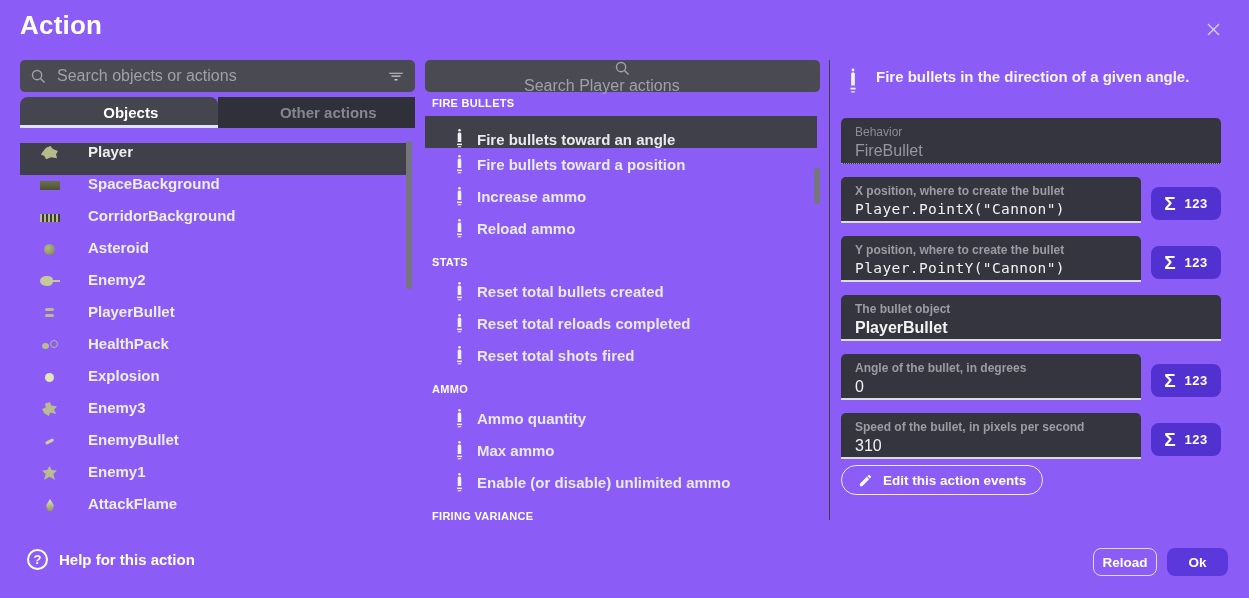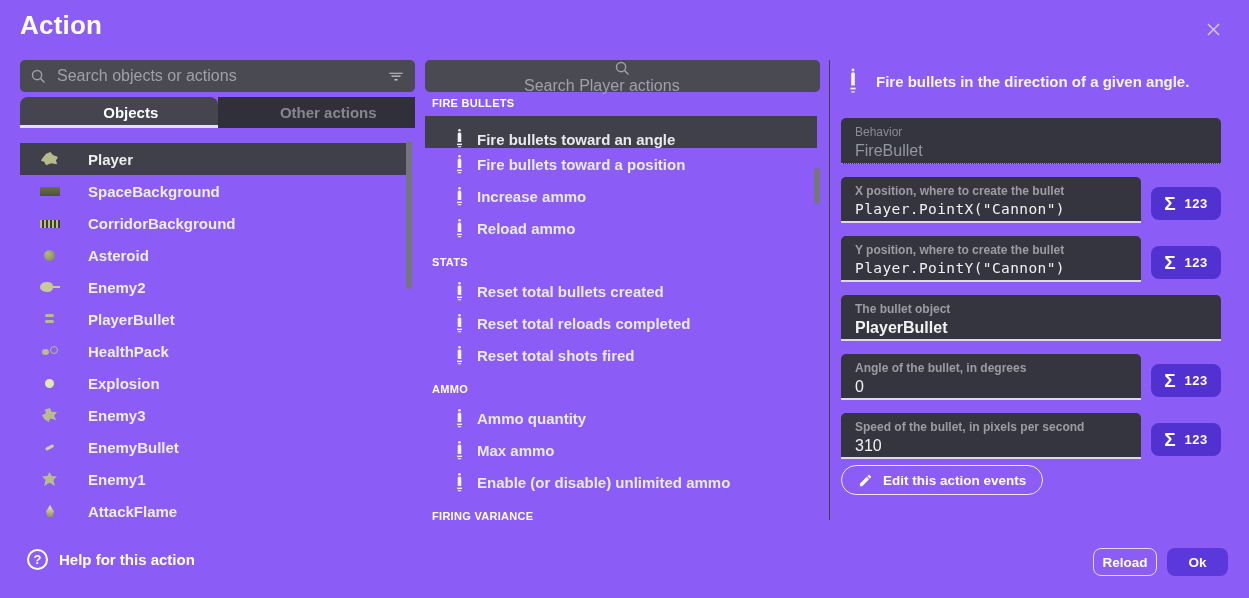--- a/index.html
+++ b/index.html
@@ -20,21 +20,21 @@
   .sb-mid { left:425px;flex-direction:column; }
 
   
   .tabs { position:absolute; left:20px; top:97px; width:395px; height:31px; display:flex; }
   .tab { width:50%; display:flex; align-items:center; justify-content:center; font-size:15px; font-weight:700; cursor:pointer; background:#2f303a; color:#85868e; position:relative;padding-left:24px; }
   .tab.active { background:#44454e; color:#ffffff; border-radius:8px 8px 0 0; }
   .tab.active::after { content:""; position:absolute; left:0; right:0; bottom:0; height:3px; background:#e5def8; }
 
   
   .obj-list { position:absolute; left:20px; top:135px; width:388px; height:392px; padding-top:8px; overflow:hidden; }
-  .obj-row { height:32px; display:flex; align-items:center; padding-left:20px; cursor:pointer; }
+  .obj-row { height:32px; display:flex; padding-left:20px; cursor:pointer; }
   .obj-row.sel { background:#3f4049; }
   .obj-label { margin-left:28px; font-size:15px; font-weight:700; color:#eceef0; }
   .icn { width:20px; height:20px; position:relative; flex:none; }
   .icn::before, .icn::after { content:""; position:absolute; }
 
   .i-player::before { left:1px; top:3px; width:17px; height:14px; background:#b7bb8c; clip-path:polygon(8% 45%,30% 12%,55% 0,70% 22%,100% 35%,88% 60%,95% 88%,60% 80%,30% 95%,18% 70%,0 62%); }
   .i-spacebg::before { left:0; top:6px; width:20px; height:9px; background:linear-gradient(#6a6f47,#4d5236); }
   .i-corridor::before { left:0; top:7px; width:20px; height:8px; background:repeating-linear-gradient(90deg,#b9bd8d 0 2px,#3c3f2b 2px 4px); }
   .i-asteroid::before { left:4px; top:5px; width:11px; height:11px; border-radius:50%; background:radial-gradient(circle at 35% 35%,#b3b884,#7c8156); }
   .i-enemy2::before { left:0; top:5px; width:13px; height:10px; border-radius:50% 40% 40% 50%; background:#c6ca9b; }
@@ -57,21 +57,21 @@
   .act-row .blt { width:9px; display:flex; flex:none; }
   .act-label { margin-left:13px; font-size:15px; font-weight:700; color:#e9eaee; }
 
   
   .thumb { position:absolute; width:6px; border-radius:3px; background:#75767d; }
   .th-left { left:406px; top:141px; height:148px; }
   .th-mid { left:814px; top:168px; height:36px; }
   .divider { position:absolute; left:829px; top:60px; width:1px; height:460px; background:#3f404a; }
 
   
-  .desc-row { position:absolute; left:849px; top:68px; width:372px; display:flex; align-items:center; gap:19px; }
+  .desc-row { position:absolute; left:849px; top:68px; width:372px; display:flex; align-items:flex-start; gap:19px; }
   .desc-text { font-size:15px; font-weight:700; color:#f4f4f6; }
 
   .fields { position:absolute; left:841px; top:118px; width:380px; display:flex; flex-direction:column; }
   .field-row { display:flex; align-items:flex-start; margin-bottom:13px; }
   .fbox { width:300px; height:46px; background:#34353e; border-radius:5px 5px 0 0; border-bottom:2px solid #dcdce2; padding:7px 14px 0 14px; cursor:text; }
   .fbox.full { width:380px; }
   .fbox.dis { border-bottom:1px dotted #9a9aa3; cursor:default; }
   .flabel { font-size:12px; color:#9c9ca4; font-weight:700; }
   .fbox.dis .flabel { font-weight:400; color:#8b8b95; }
   .fvalue { margin-top:3px; font-size:16px; color:#f2f2f4; white-space:nowrap; }

